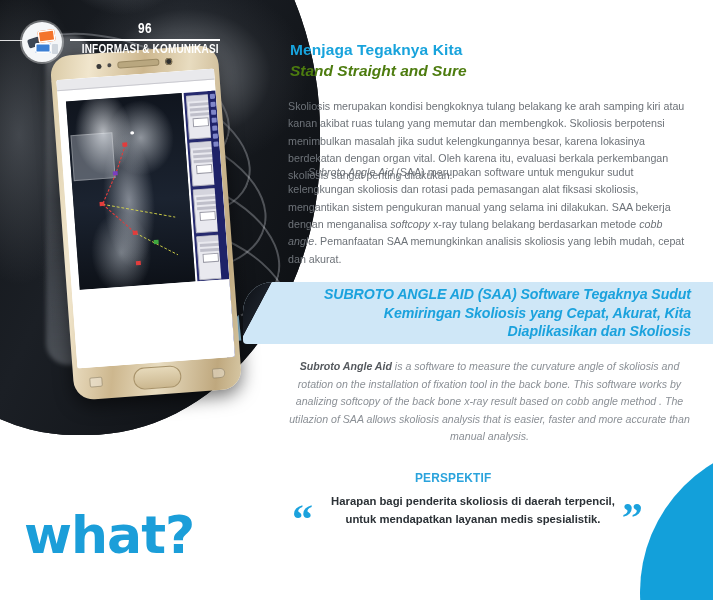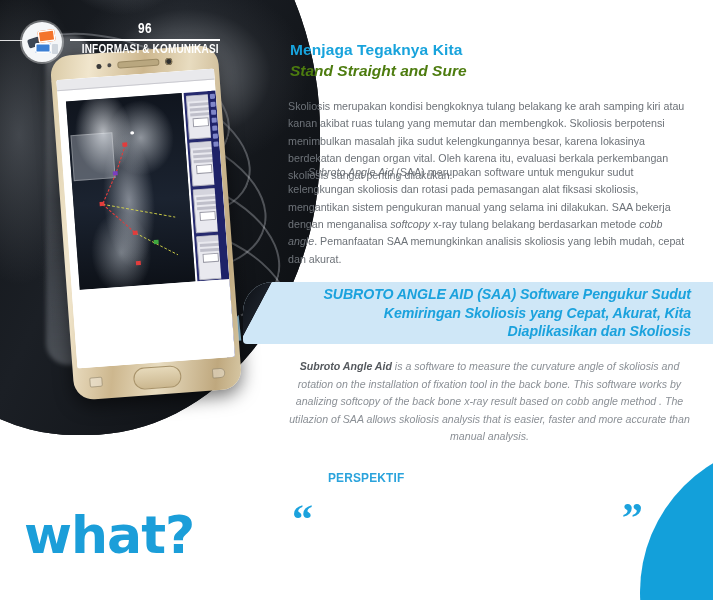--- a/index.html
+++ b/index.html
@@ -173,21 +173,21 @@
     border-top-left-radius:30px;pointer-events:none;
   }
 
   .eng-p{
     position:absolute;left:288px;right:22px;top:358px;
     color:#8b9096;font-size:10.6px;line-height:1.66;text-align:center;font-style:italic;
   }
   .eng-p b{color:#54585d;font-weight:bold;font-style:italic;}
 
   
-  .persp{position:absolute;left:328px;top:470px;width:330px;}
+  .persp{position:absolute;left:308px;top:470px;width:330px;text-align:center;}
   .persp-h{
     color:#2aa3dc;font-weight:bold;font-size:13.5px;letter-spacing:.2px;
     font-family:"Liberation Sans Narrow","Liberation Sans",sans-serif;
     transform:scaleX(.88);transform-origin:left center;
   }
   .persp-t{margin-top:8px;color:#2b3136;font-size:11.3px;font-weight:bold;line-height:1.55;}
 
   .q{position:absolute;color:#1ba2dd;font-weight:bold;line-height:.72;
      font-family:"Liberation Serif",serif;}
   .q-left{left:292px;top:504px;font-size:42px;}
@@ -315,32 +315,36 @@
     <div class="title-id">Menjaga Tegaknya Kita</div>
     <div class="title-en">Stand Straight and Sure</div>
   </div>
 
   <div class="body-p p1">Skoliosis merupakan kondisi bengkoknya tulang belakang ke arah samping kiri atau kanan akibat ruas tulang yang memutar dan membengkok. Skoliosis berpotensi menimbulkan masalah jika sudut kelengkungannya besar, karena lokasinya berdekatan dengan organ vital. Oleh karena itu, evaluasi berkala perkembangan skoliosis sangat penting dilakukan.</div>
 
   <div class="body-p p2"><span class="ind"></span><span class="it">Subroto Angle Aid</span><span> (SAA) merupakan software untuk mengukur sudut kelengkungan skoliosis dan rotasi pada pemasangan alat fiksasi skoliosis, mengantikan sistem pengukuran manual yang selama ini dilakukan. SAA bekerja dengan menganalisa </span><span class="it">softcopy</span><span> x-ray tulang belakang berdasarkan metode </span><span class="it">cobb angle</span><span>. Pemanfaatan SAA memungkinkan analisis skoliosis yang lebih mudah, cepat dan akurat.</span></div>
 
   <div class="banner">
     <div class="banner-txt">
-      <div>SUBROTO ANGLE AID (SAA) Software Pengukur Sudut</div>
+      <div>SUBROTO ANGLE AID (SAA) Software Tegaknya Sudut</div>
       <div>Kemiringan Skoliosis yang Cepat, Akurat, Kita</div>
       <div>Diaplikasikan dan Skoliosis</div>
     </div>
   </div>
   <div class="banner-notch"></div>
 
   <div class="eng-p"><b>Subroto Angle Aid</b><span> is a software to measure the curvature angle of skoliosis and rotation on the installation of fixation tool in the back bone. This software works by analizing softcopy of the back bone x-ray result based on cobb angle method . The utilazion of SAA allows skoliosis analysis that is easier, faster and more accurate than manual analysis.</span></div>
 
   <div class="q q-left">“</div>
   <div class="q q-right">“</div>
   <div class="persp">
     <div class="persp-h">PERSPEKTIF</div>
+    <div class="persp-t">
+      <div>Harapan bagi penderita skoliosis di daerah terpencil,</div>
+      <div>untuk mendapatkan layanan medis spesialistik.</div>
+    </div>
   </div>
 
   <div class="blue-orb"></div>
 
   <div class="what">what?</div>
 
 </div>
 
 </body></html>

